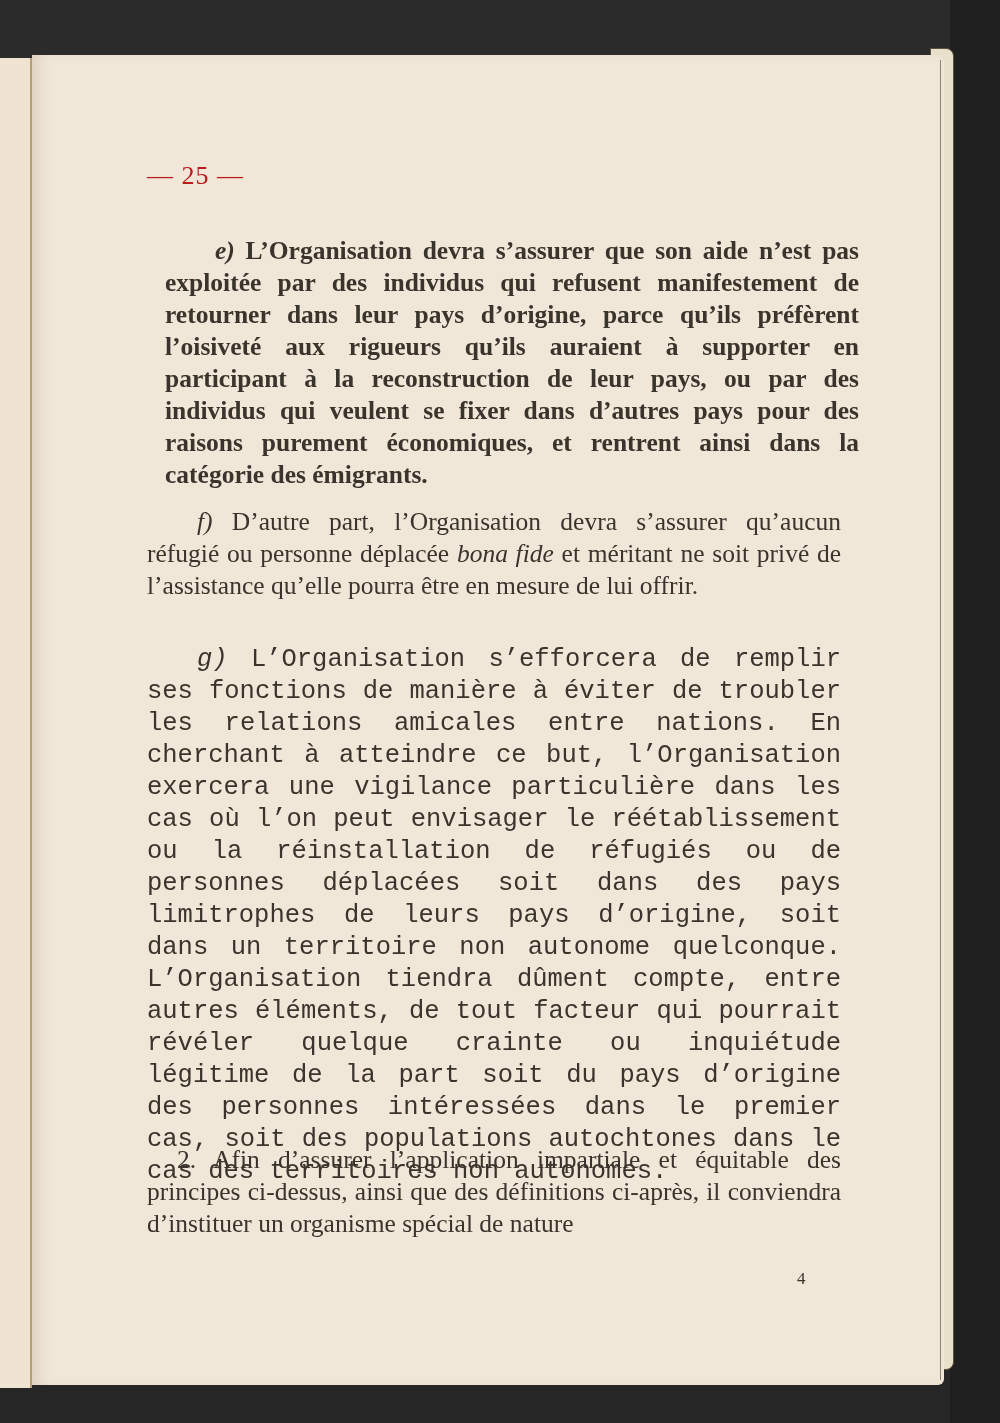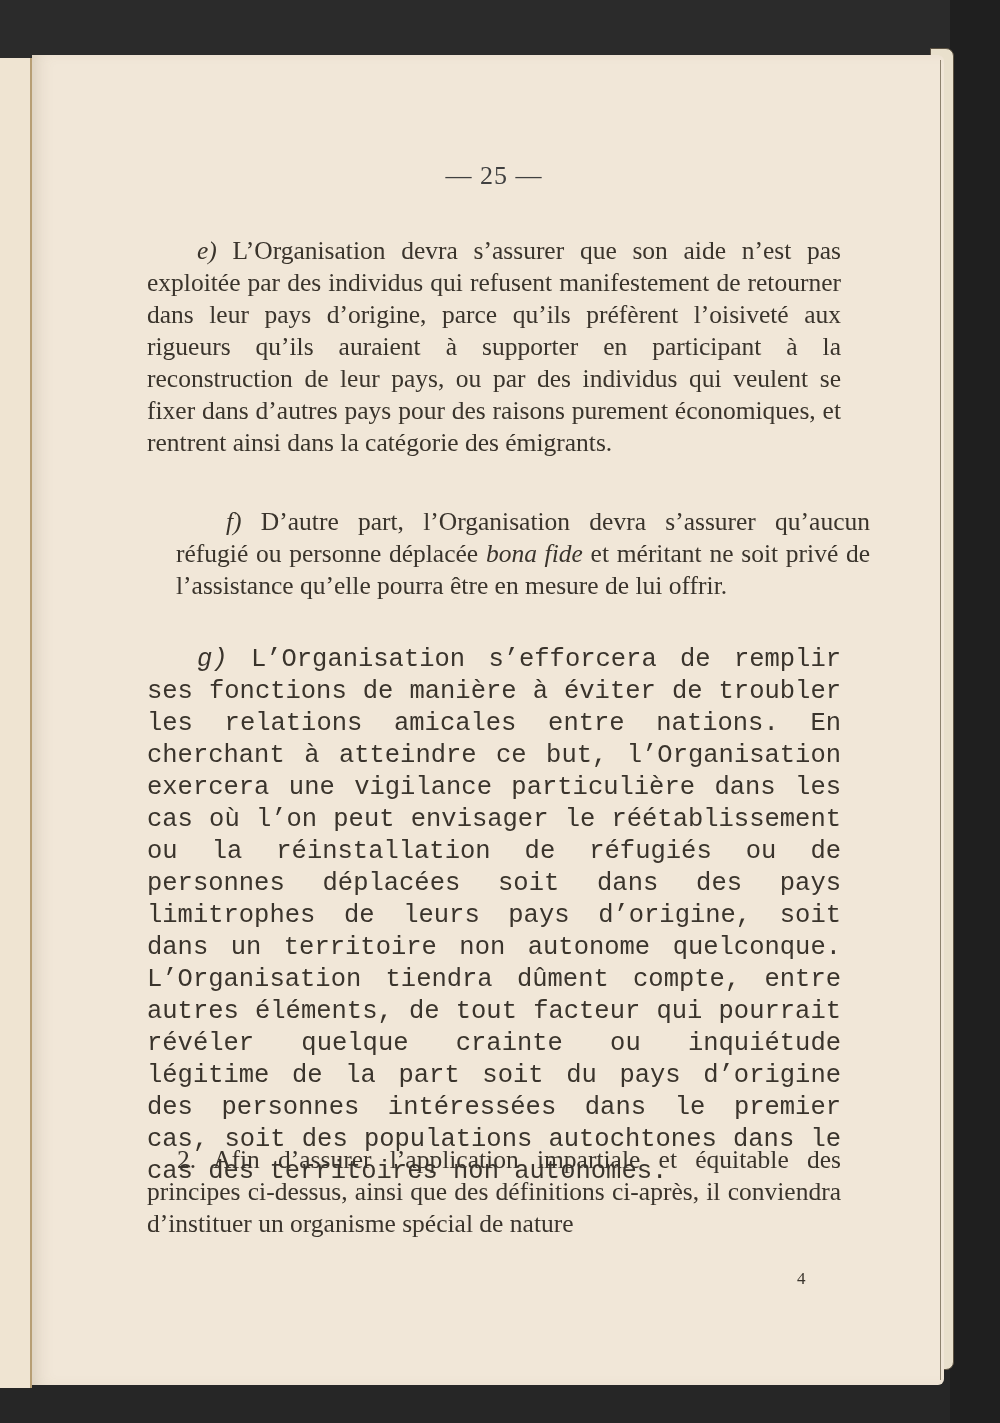--- a/index.html
+++ b/index.html
@@ -39,28 +39,28 @@
     background: #8d826e;
   }
   .content {
     position: absolute; left: 115px; top: 0; width: 694px;
     color: #3a342c;
     font-size: 25.5px;
     line-height: 32px;
   }
   .page-header {
     position: absolute; left: 0; top: 105px; width: 694px;
-    text-align: center; font-size: 26px; letter-spacing: 1px;
-    color: #404040;
+    font-size: 26px; letter-spacing: 1px;
+    color: #b91c1c;
   }
   p.para {
     margin: 0; text-align: justify; text-indent: 50px;
   }
-  .para-e { position: absolute; top: 180px; left: 0; width: 694px; }
-  .para-f { position: absolute; top: 451px; left: 0; width: 694px; margin-left: 29px; }
+  .para-e { position: absolute; top: 180px; left: 18px; width: 694px; font-weight: bold; }
+  .para-f { position: absolute; top: 451px; left: 0; width: 694px; }
   .para-g { position: absolute; top: 589px; left: 0; width: 694px; font-family: Liberation Mono, monospace; }
   .para-2 { position: absolute; top: 1089px; left: 0; width: 694px; }
   .para-2 p.para { text-indent: 30px; }
   em { font-style: italic; }
   .signature {
     position: absolute; left: 650px; top: 1208px;
     font-size: 17px; color: #3a342c;
   }
 </style>
 </head>

